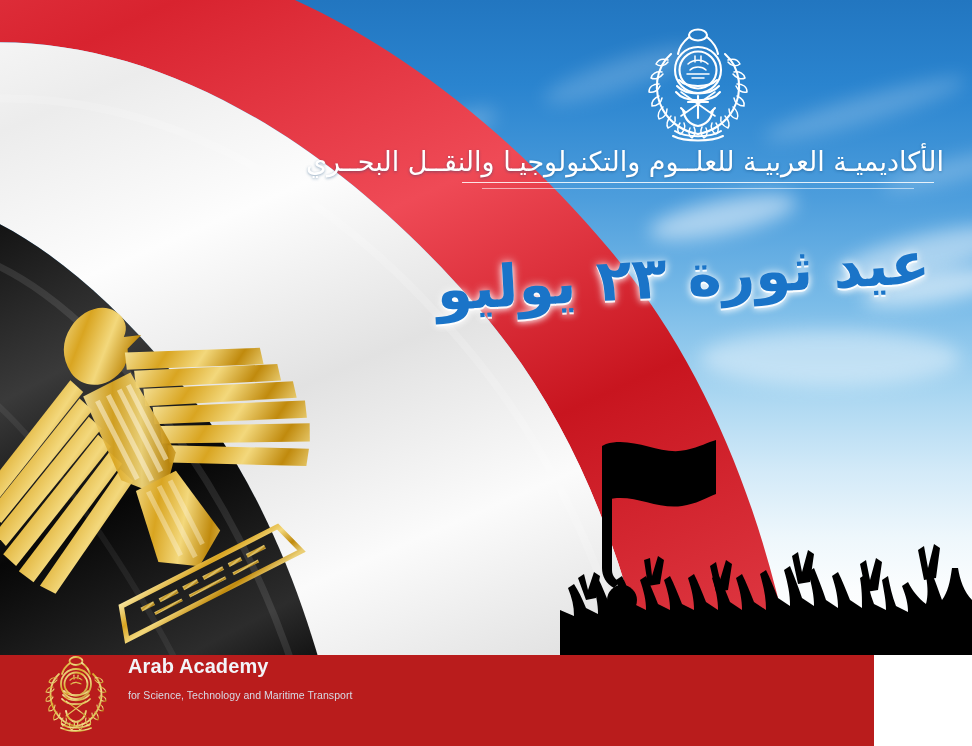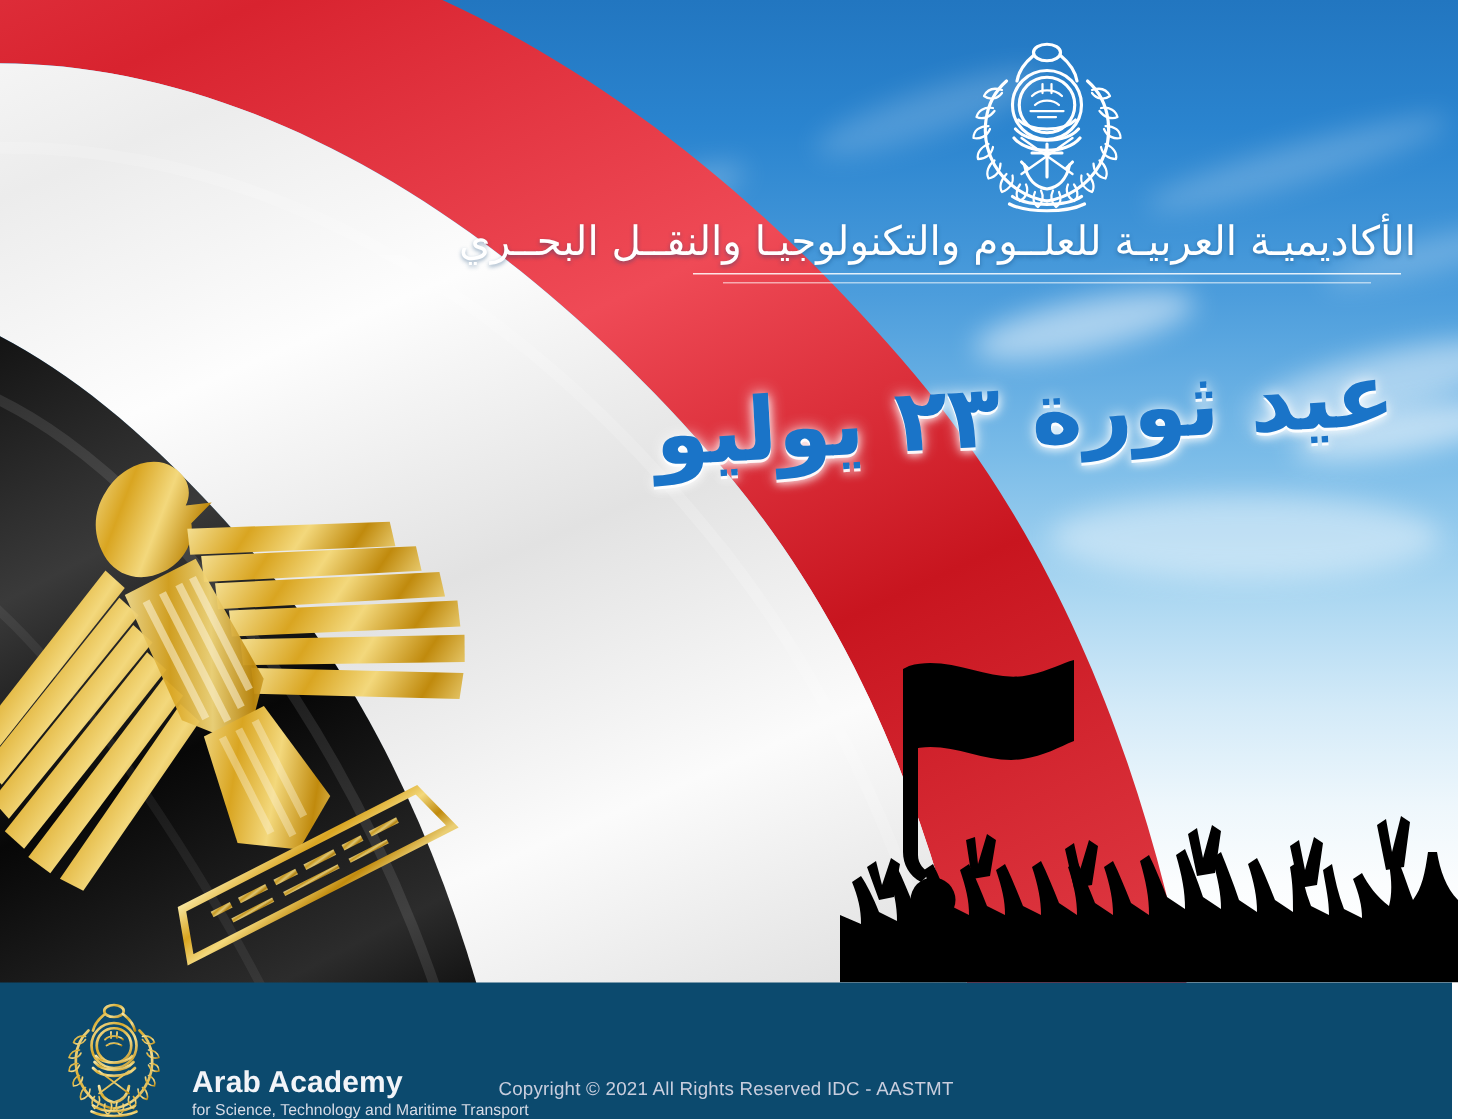--- a/index.html
+++ b/index.html
@@ -121,24 +121,24 @@
     text-shadow:
        0 2px 0 rgba(255,255,255,.9),
        0 0 10px rgba(255,255,255,.85),
        0 3px 6px rgba(255,255,255,.7);
     white-space:nowrap;
   }
 
   
   .footer{
     position:absolute; left:0; bottom:0;
-    width:968px; height:91px;
-    background:#0c4a6e;
+    width:874px; height:91px;
+    background:#b91c1c;
     display:flex;
-    align-items:flex-end;
+    align-items:flex-start;
   }
   .footer .f-logo{
     width:76px; height:78px;
     margin-left:38px;
     flex:0 0 auto;
   }
   .footer .f-text{
     margin-left:14px;
     flex:0 0 auto;
     color:#ffffff;
@@ -147,21 +147,21 @@
     font-size:20px;
     font-weight:bold;
     letter-spacing:.1px;
     line-height:1.12;
     color:#f2f4f8;
   }
   .footer .f-sub{
     font-size:10.5px;
     color:#d7dbe6;
     letter-spacing:.05px;
-    margin-top:1px;
+    margin-top:12px;
   }
   .footer .f-copy{
     position:absolute;
     left:0; right:0;
     bottom:13px;
     text-align:center;
     font-size:12.5px;
     color:#c9cede;
     letter-spacing:.15px;
   }
@@ -487,16 +487,15 @@
         <path d="M 24,69 C 31,74 45,74 52,69"></path>
         <path d="M 23,73 C 31,77 45,77 53,73"></path>
       </g>
     </svg>
 
     <div class="f-text">
       <div class="f-title">Arab Academy</div>
       <div class="f-sub">for Science, Technology and Maritime Transport</div>
     </div>
 
-    <div class="f-copy">Copyright © 2021 All Rights Reserved IDC - AASTMT</div>
   </div>
 
 </div>
 
 </body></html>

